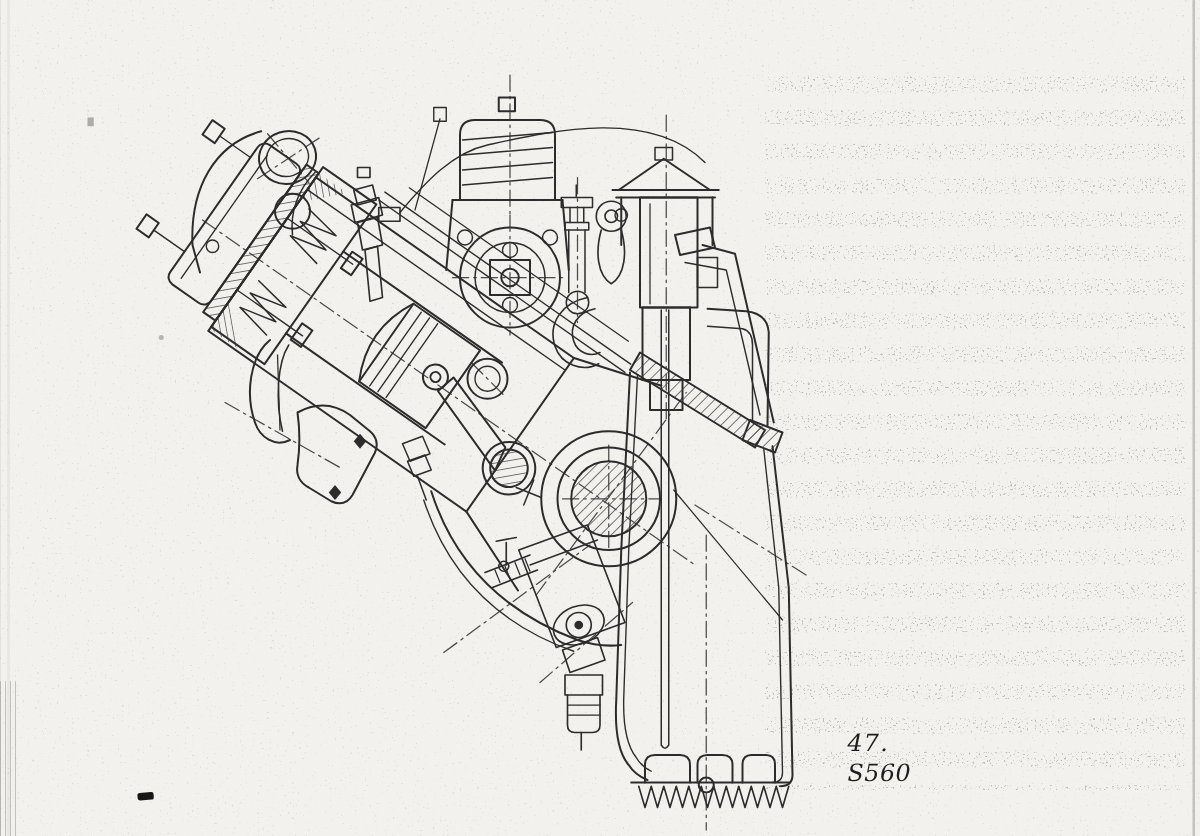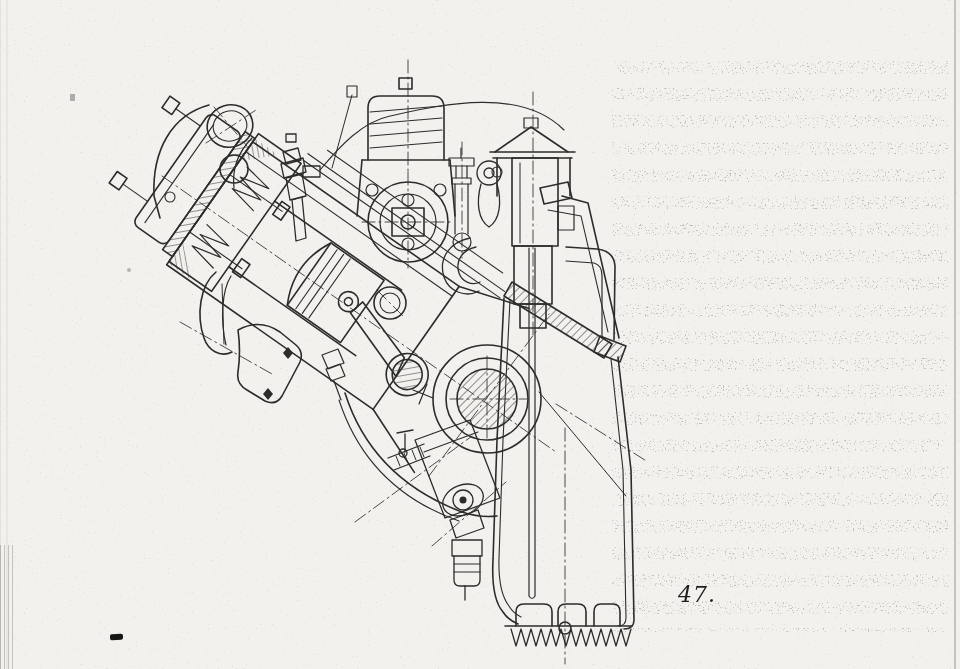--- a/index.html
+++ b/index.html
@@ -9,21 +9,21 @@
     margin:0 auto;
     background:#f2f1ed;
     overflow:hidden;
     font-family:"DejaVu Serif","Liberation Serif",serif;
   }
   .diagram-svg{position:absolute;left:0;top:0;}
   .caption{
     position:absolute;
     left:678px;top:583px;
     color:#1d1d1d;
-    font-size:22px;
+    font-size:19px;
     line-height:24px;
     font-style:italic;
     letter-spacing:.4px;
   }
   .caption .fig-number{font-style:italic;letter-spacing:1px;}
   
   .edge-left{
     position:absolute;left:0;top:0;width:16px;height:669px;
     background:
       linear-gradient(90deg, rgba(80,80,80,.18) 0 1px, transparent 1px 6px, rgba(80,80,80,.12) 6px 8px, transparent 8px),
@@ -287,20 +287,21 @@
         <polygon points="452,540 482,540 482,556 452,556"></polygon>
         <path d="M454,556 V580 Q454,586 460,586 H474 Q480,586 480,580 V556"></path>
         <path d="M454,564 H480 M454,572 H480" stroke-width="1"></path>
         <path d="M465,586 V600"></path>
       </g>
     </g>
   </svg>
 
   <div class="caption">
     <div class="fig-number">47.</div>
+    <div>S560</div>
   </div>
 
   <div class="edge-left"></div>
   <div class="edge-left-strong"></div>
   <div class="edge-right"></div>
   <div class="ink-blob"></div>
   <div class="mark-a"></div>
   <div class="mark-b"></div>
 </div>
 

